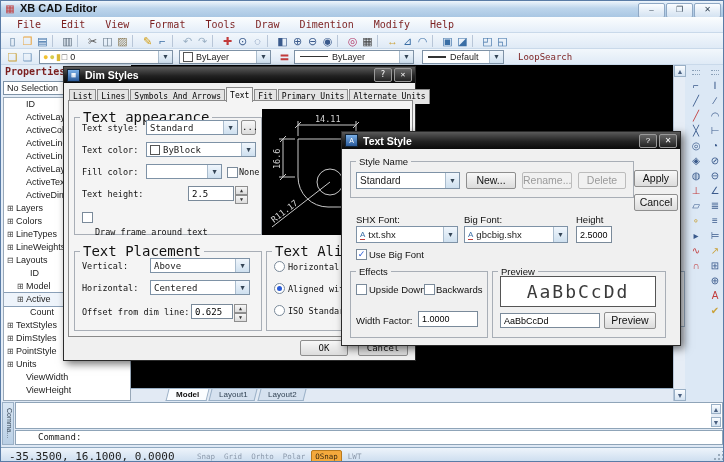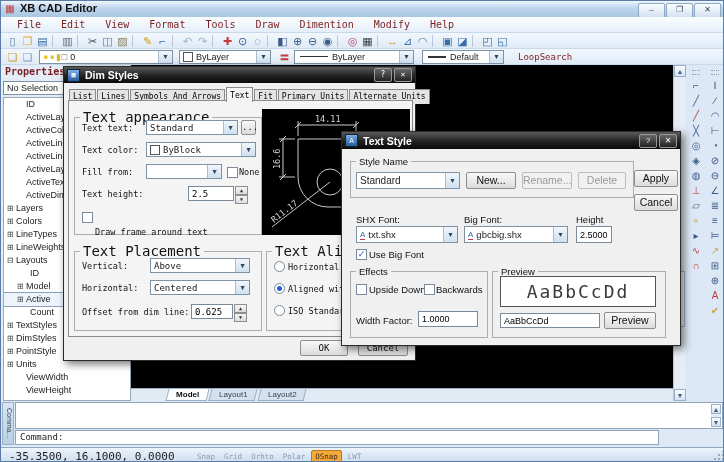--- a/index.html
+++ b/index.html
@@ -86,22 +86,22 @@
   .ts legend{font-family:"Liberation Sans",sans-serif;font-size:9.5px;}
   .ts .tin{font-family:"Liberation Sans",sans-serif;}
   .sample{font-family:"DejaVu Sans Mono",monospace;font-size:18px;letter-spacing:2px;color:#3a3a3a;}
 
   
   .cmdwin{left:0;top:400px;width:724px;height:46px;background:#dfe9f5;}
   .cmdtab{left:1px;top:1px;width:12px;height:43px;background:linear-gradient(#d9e6f3,#b9cfe5);border:1px solid #9ab0c6;box-sizing:border-box;
           writing-mode:vertical-rl;font-size:7px;color:#345;text-align:center;}
   .cmdhist{left:14px;top:1px;width:708px;height:27px;background:#fff;border:1px solid #8fa4b8;box-sizing:border-box;}
   .cmdscroll{right:1px;top:1px;width:10px;bottom:1px;background:#e6edf6;}
-  .cmdprompt{left:14px;top:29px;width:644px;height:15px;background:#fff;border:1px solid #8fa4b8;box-sizing:border-box;
-             font-family:"DejaVu Sans Mono",monospace;font-size:9px;color:#222;line-height:13px;padding-left:4px;}
+  .cmdprompt{left:14px;top:29px;width:708px;height:15px;background:#fff;border:1px solid #8fa4b8;box-sizing:border-box;
+             font-family:"DejaVu Sans Mono",monospace;font-size:9px;color:#222;line-height:13px;padding-left:22px;}
   .statusbar{left:0;top:446px;width:724px;height:16px;background:linear-gradient(#eef4fb,#c9dbee);border-top:1px solid #8fa8c0;box-sizing:border-box;}
   .coords{left:8px;top:2px;font-family:"DejaVu Sans Mono",monospace;font-size:11px;color:#222;}
   .toggles{left:193px;top:2px;display:flex;gap:3px;align-items:center;}
   .tgl{font-family:"DejaVu Sans Mono",monospace;font-size:7.5px;color:#8c9aac;padding:1px 3px;}
   .tgl.active{background:#f5a93c;border:1px solid #b87a1e;border-radius:2px;color:#3a2a10;}
   .grip{right:2px;bottom:2px;width:10px;height:10px;
         background:radial-gradient(circle at 2px 8px,#9ab 1px,transparent 1.5px),radial-gradient(circle at 6px 8px,#9ab 1px,transparent 1.5px),radial-gradient(circle at 6px 4px,#9ab 1px,transparent 1.5px),radial-gradient(circle at 10px 8px,#9ab 1px,transparent 1.5px),radial-gradient(circle at 10px 4px,#9ab 1px,transparent 1.5px),radial-gradient(circle at 10px 0px,#9ab 1px,transparent 1.5px);}
   .shxicon{font-size:8px;color:#3a6ea5;border-bottom:1px solid #c23b3b;margin-right:3px;line-height:9px;}
 </style>
 </head>
@@ -375,35 +375,35 @@
         <span class="dtab active">Text</span>
         <span class="dtab">Fit</span>
         <span class="dtab">Primary Units</span>
         <span class="dtab">Alternate Units</span>
       </div>
     <div class="dpanel"></div>
 
     <fieldset style="left:10px;top:42px;width:186px;height:124px;">
       <legend>Text appearance</legend>
     </fieldset>
-    <span class="lbl" style="left:18px;top:56px;">Text text:</span>
+    <span class="lbl" style="left:18px;top:56px;">Text style:</span>
     <span class="combo abs" style="left:82px;top:53px;width:92px;height:15px;font-family:'DejaVu Sans Mono',monospace;">
       <span>Standard</span>
       <span class="arr">▼</span>
     </span>
     <span class="btn dbtn" style="left:177px;top:53px;width:15px;height:15px;line-height:13px;">...</span>
 
     <span class="lbl" style="left:18px;top:78px;">Text color:</span>
     <span class="combo abs" style="left:82px;top:75px;width:110px;height:15px;font-family:'DejaVu Sans Mono',monospace;">
       <span class="swatch"></span>
       <span>ByBlock</span>
       <span class="arr">▼</span>
     </span>
 
-    <span class="lbl" style="left:18px;top:100px;">Fill from:</span>
+    <span class="lbl" style="left:18px;top:100px;">Fill color:</span>
     <span class="combo abs" style="left:82px;top:97px;width:76px;height:15px;">
       <span class="arr">▼</span>
     </span>
     <span class="cb" style="left:163px;top:100px;"></span>
     <span class="lbl" style="left:175px;top:100px;">None</span>
 
     <span class="lbl" style="left:18px;top:122px;">Text height:</span>
     <input class="tin" style="left: 124px; top: 119px; width: 46px; height: 15px;" value="2.5">
     <span class="spin" style="left:171px;top:119px;height:15px;">
         <i>▲</i>

